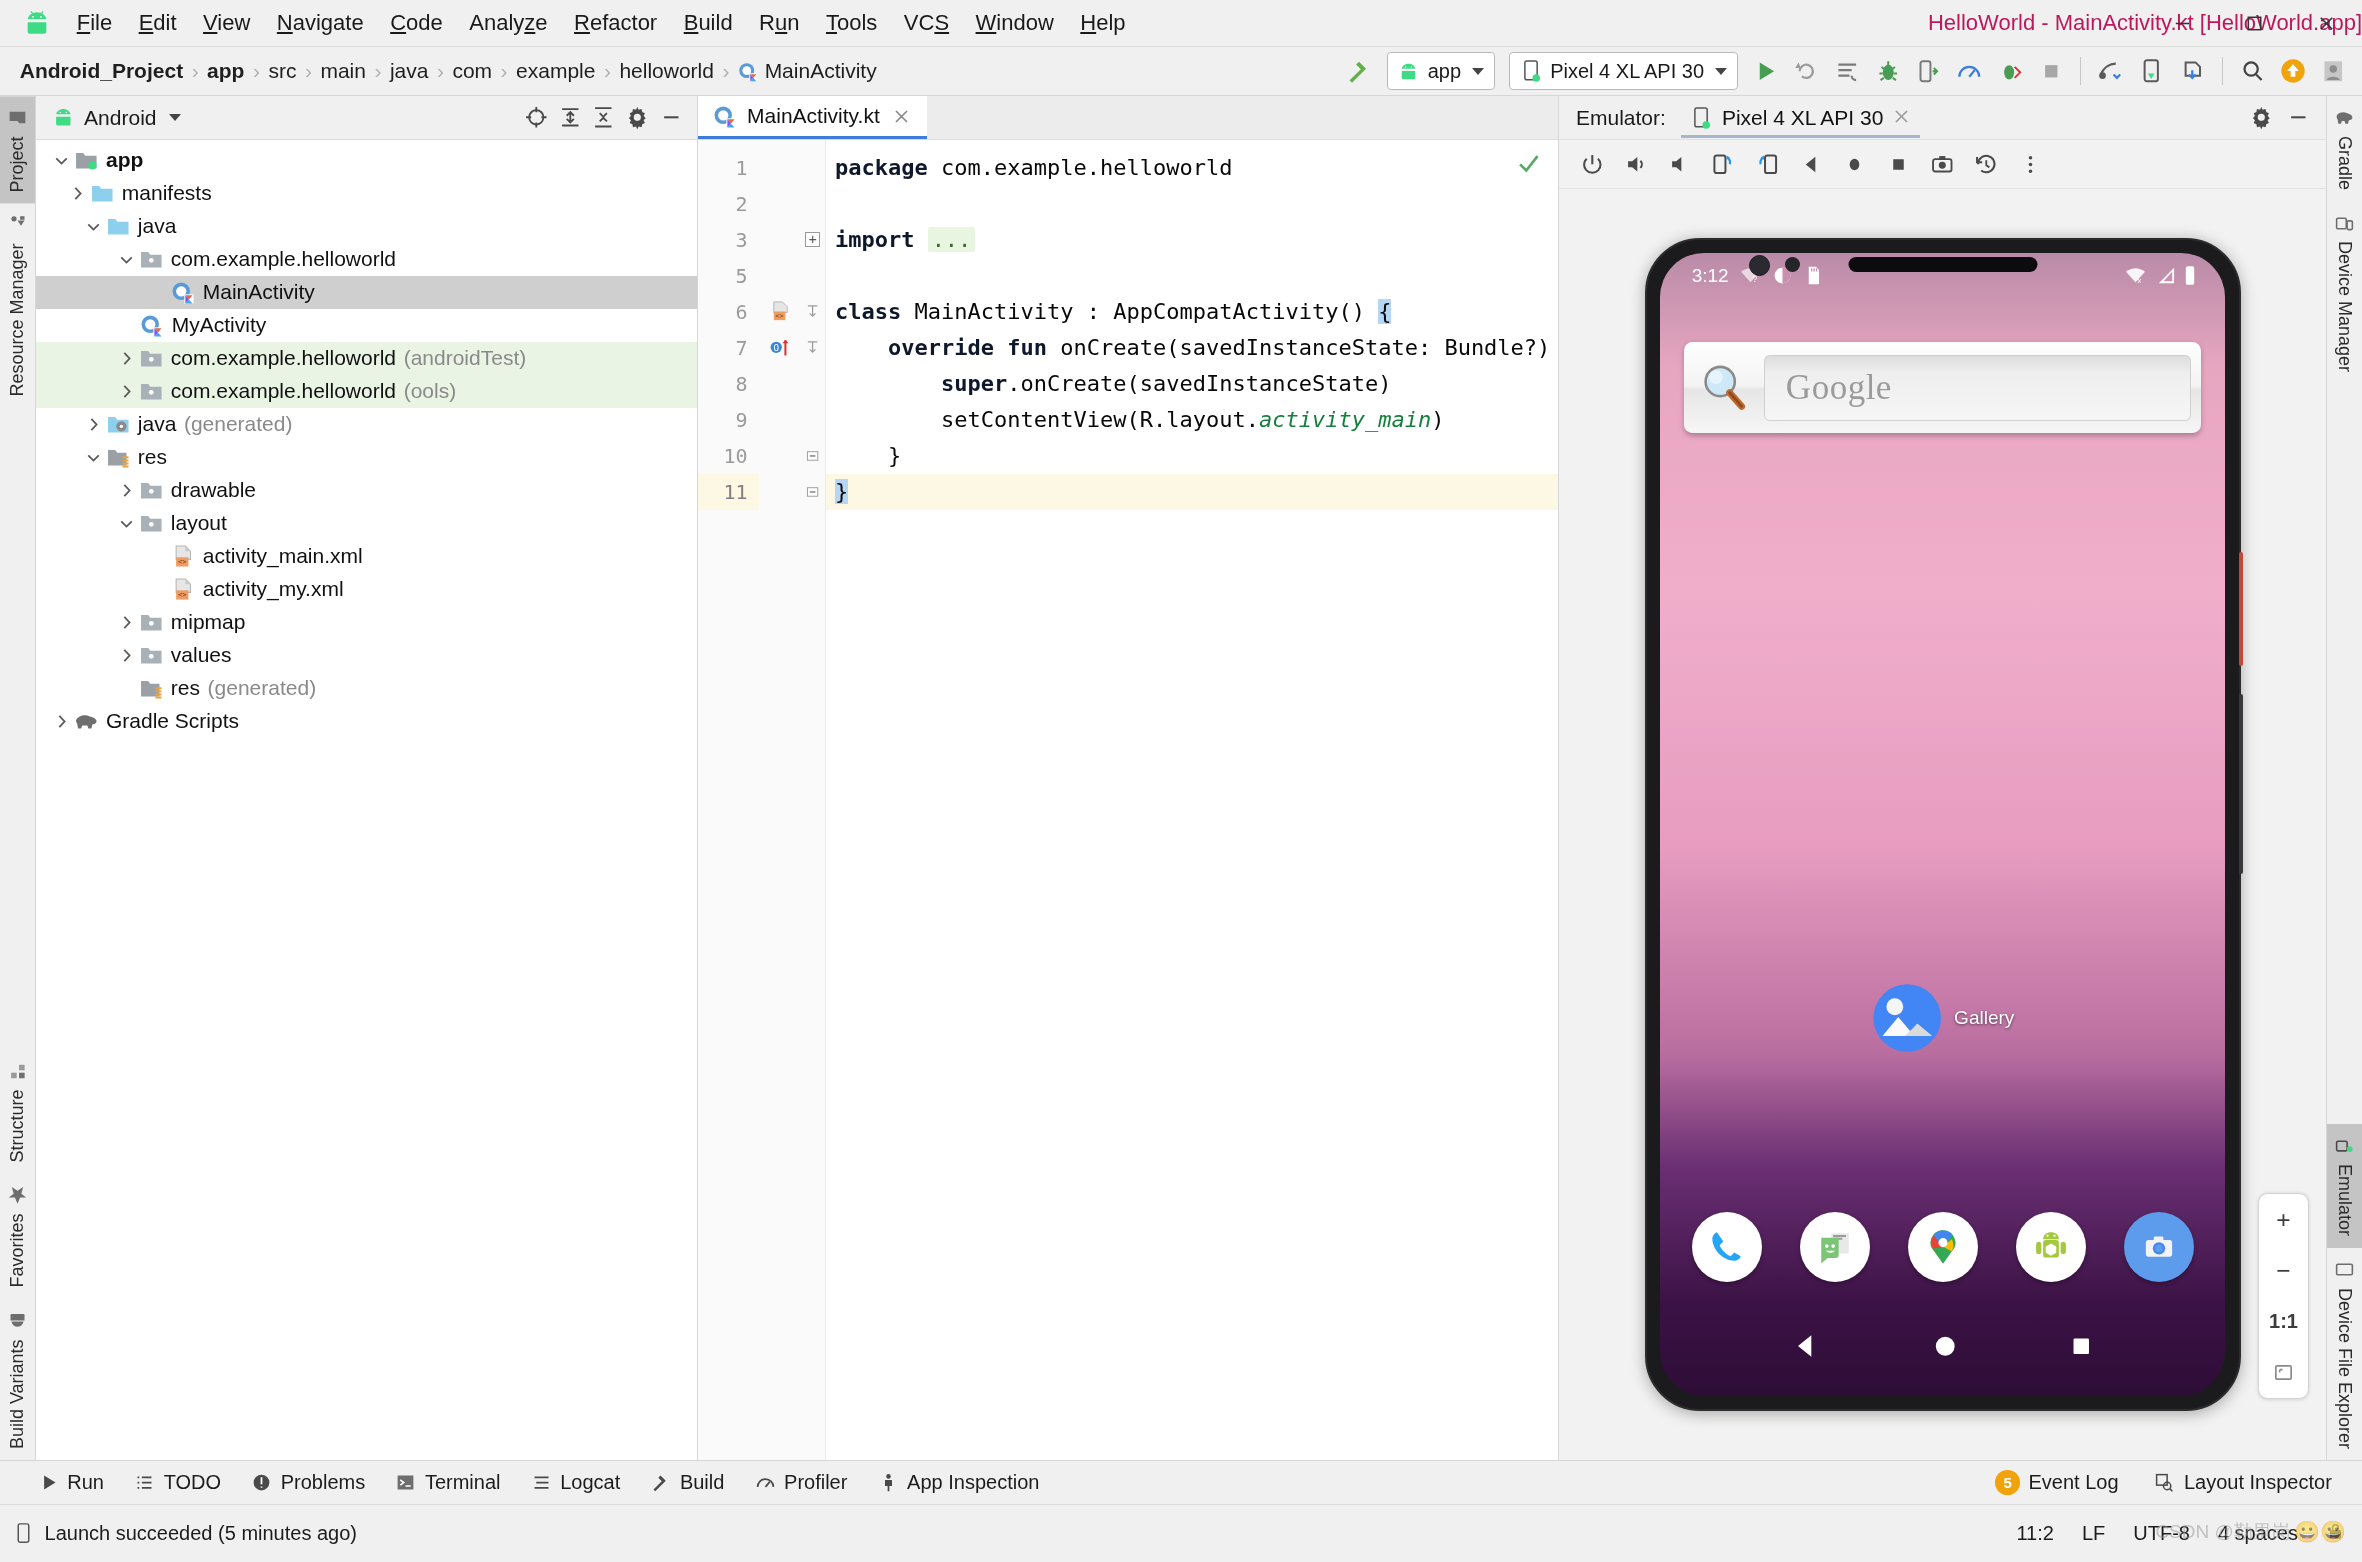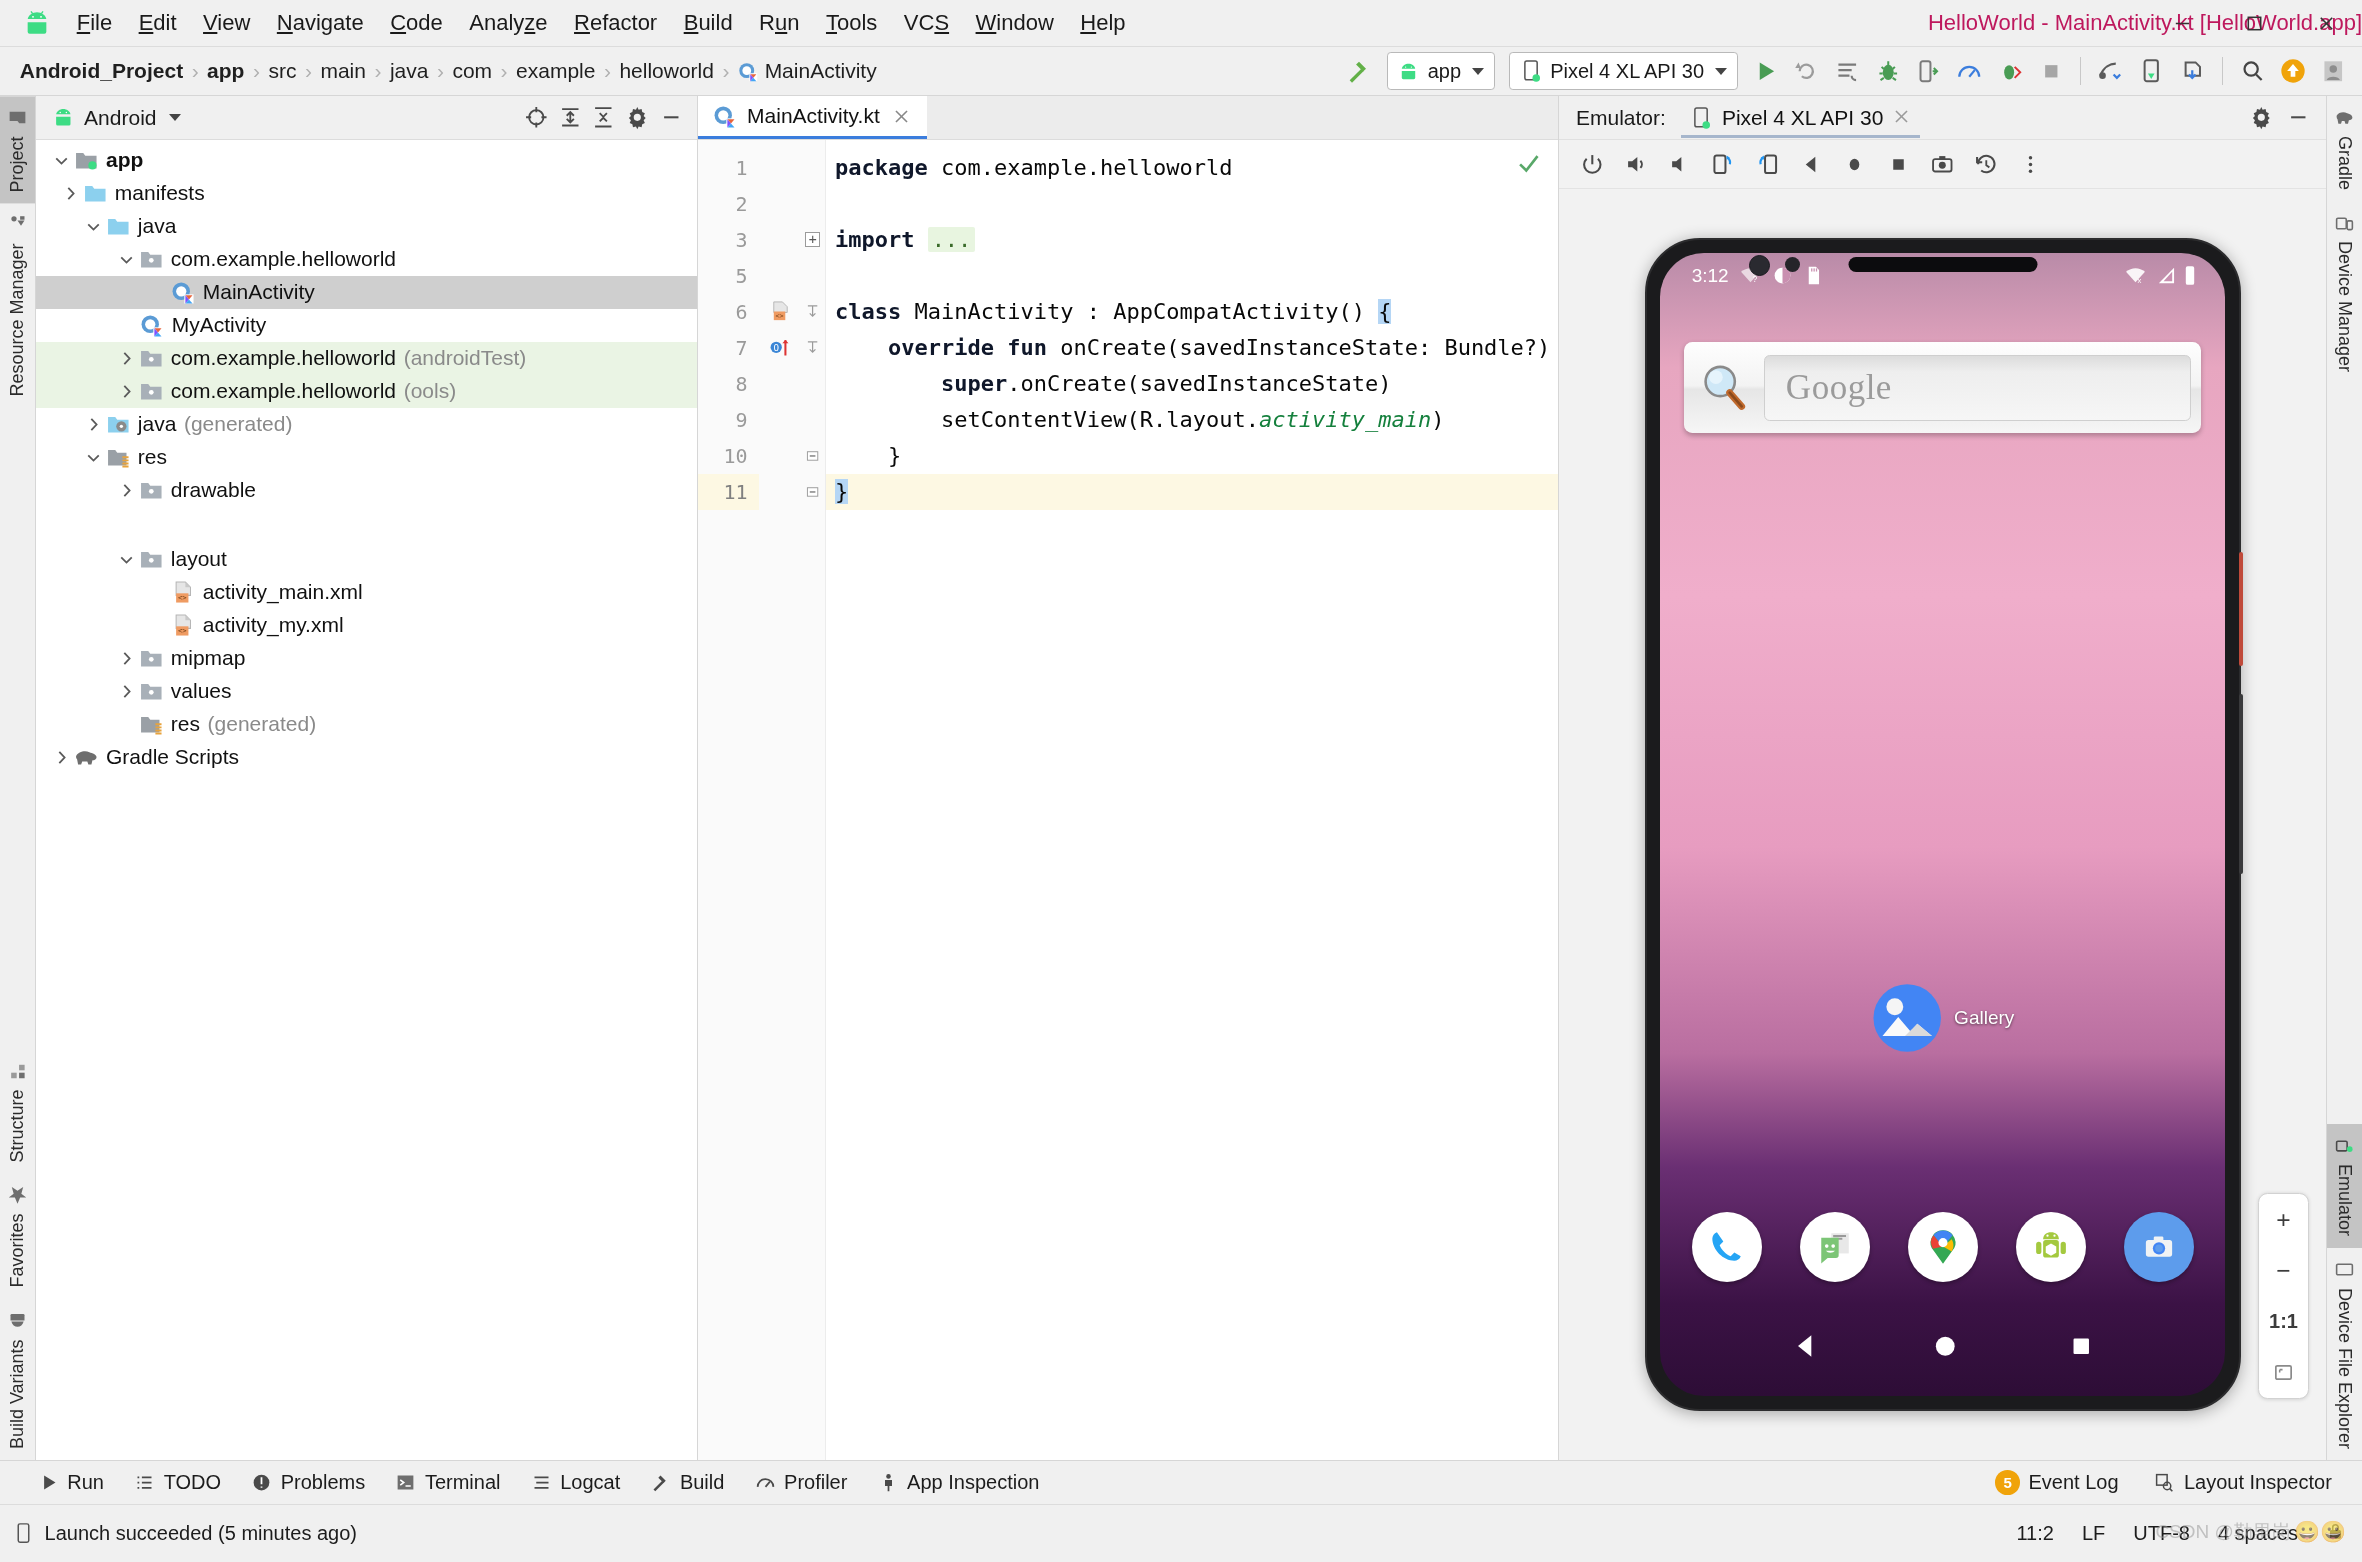--- a/index.html
+++ b/index.html
@@ -495,21 +495,21 @@
               </svg>
             </span>
             <span class="ticon">
               <svg viewBox="0 0 24 24" width="24.6" height="24.6">
                 <path d="M2 5h7l2 2.5h11V20H2z" fill="#9aa0a6"></path>
                 <circle cx="18" cy="17" r="4" fill="#3ddc84"></circle>
               </svg>
             </span>
             <span class="tlabel bold">app</span>
           </div>
-          <div class="tnode" style="padding-left: 22px;">
+          <div class="tnode" style="padding-left: 29px;">
             <span class="arrow">
               <svg viewBox="0 0 24 24" width="21" height="21">
                 <path d="M9.5 5.5l6 6.5-6 6.5" fill="none" stroke="#5a5a5a" stroke-width="2.1"></path>
               </svg>
             </span>
             <span class="ticon">
               <svg viewBox="0 0 24 24" width="24.6" height="24.6">
                 <path d="M2 5h7l2 2.5h11V20H2z" fill="#8cd0ee"></path>
               </svg>
             </span>
@@ -637,21 +637,21 @@
               </svg>
             </span>
             <span class="ticon">
               <svg viewBox="0 0 24 24" width="24.6" height="24.6">
                 <path d="M2 5h7l2 2.5h11V20H2z" fill="#a8b0b8"></path>
                 <circle cx="12" cy="13" r="2.3" fill="#fff"></circle>
               </svg>
             </span>
             <span class="tlabel">drawable</span>
           </div>
-          <div class="tnode" style="padding-left: 78px; margin-top: 36px;">
+          <div class="tnode" style="padding-left: 78px;">
             <span class="arrow">
               <svg viewBox="0 0 24 24" width="21" height="21">
                 <path d="M6 9.5l6 6 6-6" fill="none" stroke="#5a5a5a" stroke-width="2.1"></path>
               </svg>
             </span>
             <span class="ticon">
               <svg viewBox="0 0 24 24" width="24.6" height="24.6">
                 <path d="M2 5h7l2 2.5h11V20H2z" fill="#a8b0b8"></path>
                 <circle cx="12" cy="13" r="2.3" fill="#fff"></circle>
               </svg>

